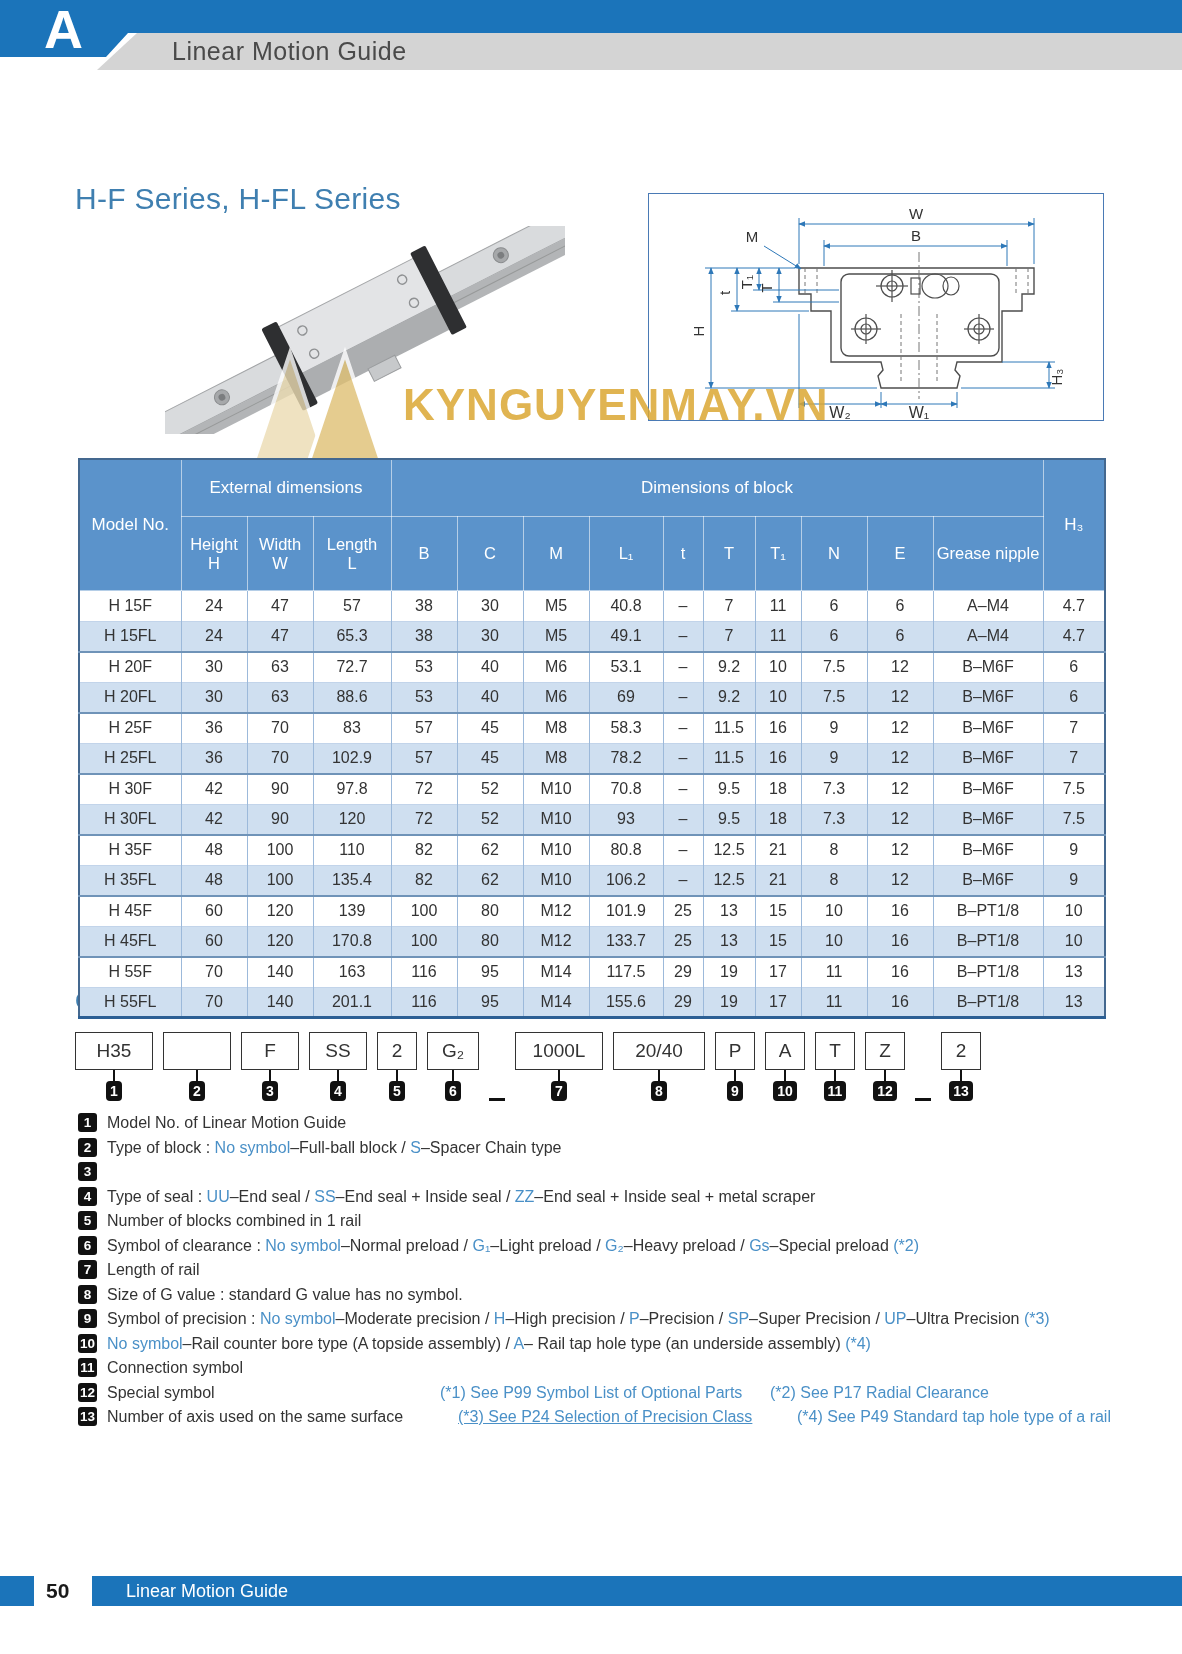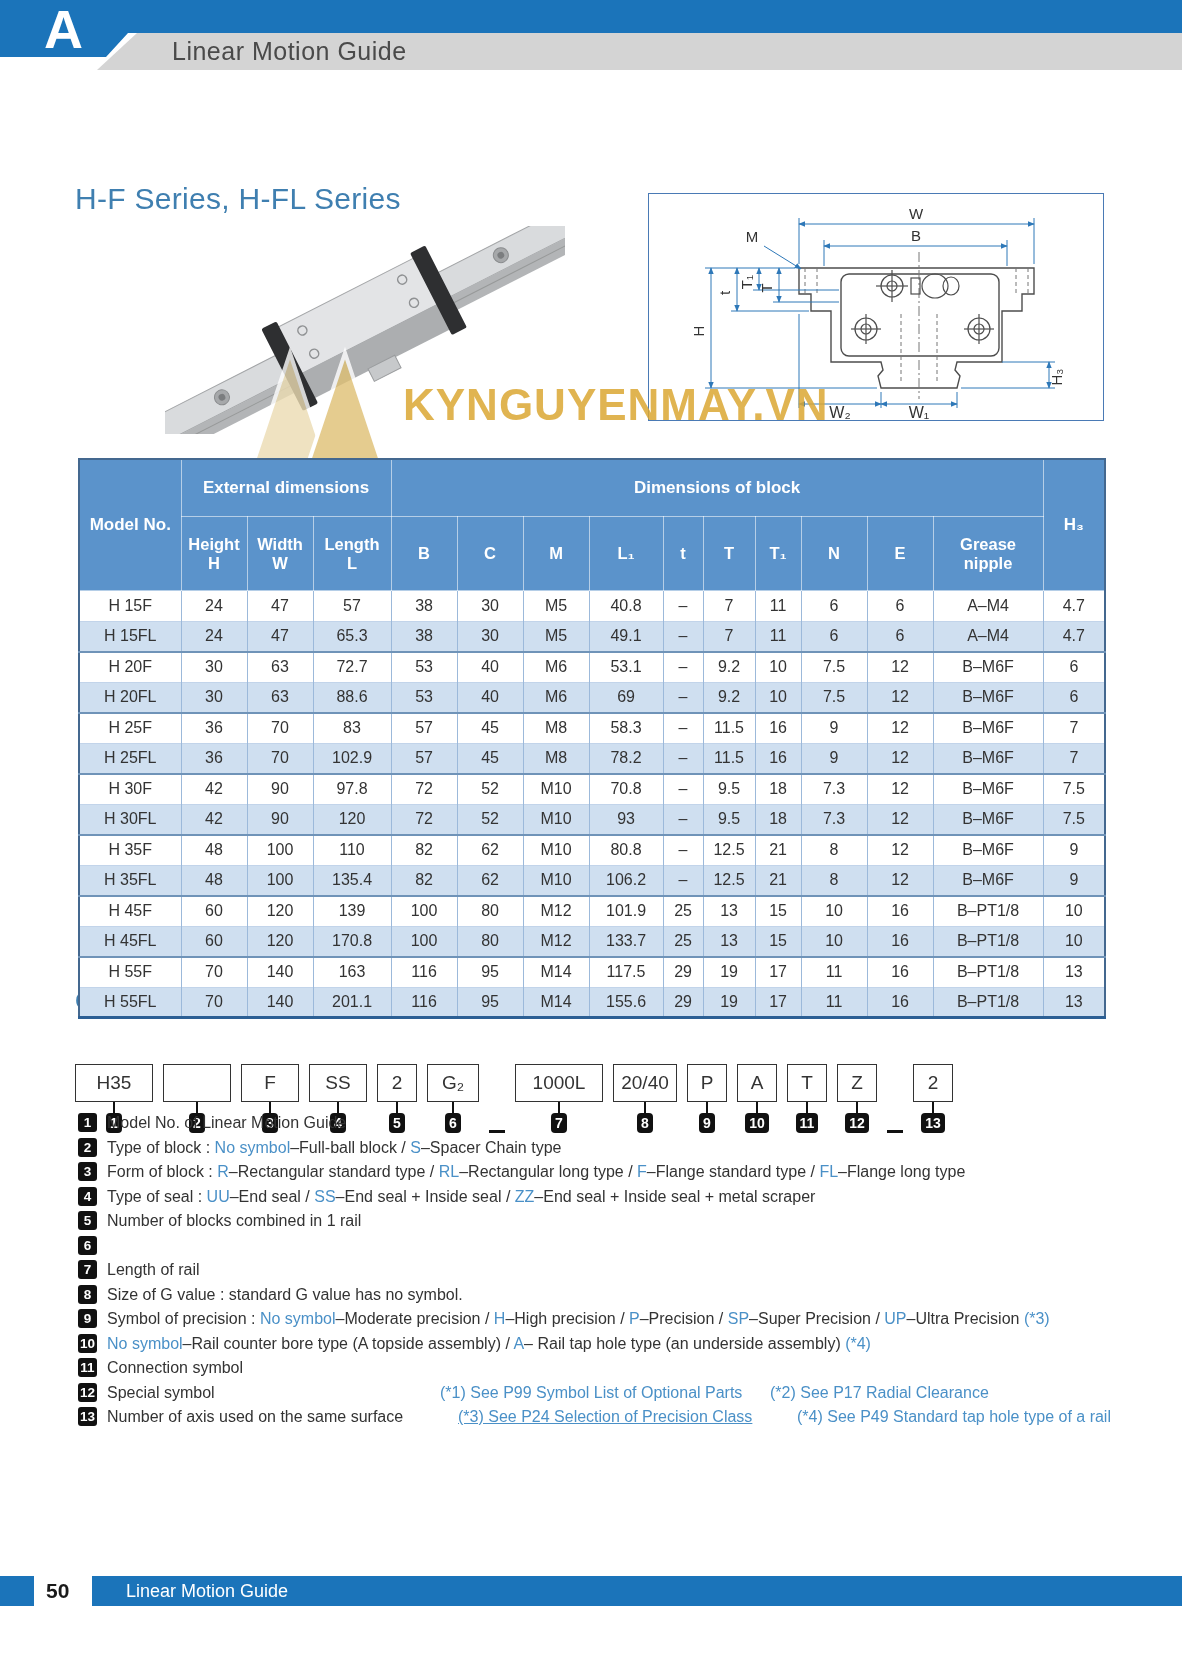--- a/index.html
+++ b/index.html
@@ -21,21 +21,21 @@
   .product-wrap { position:absolute; left:165px; top:226px; width:400px; height:208px; z-index:0; }
   .diagram-wrap { position:absolute; left:648px; top:193px; width:456px; height:228px; border:1.5px solid #4a7ab5; background:#fff; z-index:0; }
 
   
   .watermark { position:absolute; left:235px; top:338px; z-index:1; pointer-events:none; }
   .wm-text { position:absolute; left:168px; top:42px; font-size:44px; font-weight:bold; color:#dba733; opacity:.85; letter-spacing:1px; white-space:nowrap; }
 
   
   .table-wrap { position:absolute; left:78px; top:458px; z-index:2; }
   table.dims { border-collapse:collapse; table-layout:fixed; width:1026px; border:2px solid #44688f; border-bottom:3px solid #2c5f94; }
-  table.dims th { background:#5b93cb; color:#fff; font-weight:bold; border:1px solid rgba(255,255,255,.55); font-size:16.5px; line-height:1.15; padding:18px 0; }
+  table.dims th { background:#5b93cb; color:#fff; font-weight:normal; border:1px solid rgba(255,255,255,.55); font-size:16.5px; line-height:1.15; padding:18px 0; }
   table.dims thead tr.grp-row th { font-size:17px; height:34px; }
   table.dims thead tr.sub-row th { height:62px; }
   table.dims td { text-align:center; font-size:16px; color:#333; height:30.5px; border-left:1px solid #9cb9da; border-right:1px solid #9cb9da; border-top:1px solid #c2d4ea; }
   table.dims tr.alt td { background:#cfdff0; }
   table.dims tr.grp td { border-top:2px solid #6f93b8; }
 
   
   .comp-title { position:absolute; left:75px; top:988px; font-size:23px; color:#3f7fb0; }
   .comp-diagram { position:absolute; left:75px; top:1032px; display:flex; align-items:flex-end; z-index:2; }
   .comp-unit { display:flex; flex-direction:column; align-items:center; margin-right:10px; }
@@ -519,21 +519,21 @@
         <div class="comp-line"></div>
         <div class="comp-badge">6</div>
       </div>
       <div class="comp-dash"></div>
       <div class="comp-unit">
         <div class="comp-box" style="width: 88px;">1000L</div>
         <div class="comp-line"></div>
         <div class="comp-badge">7</div>
       </div>
       <div class="comp-unit">
-        <div class="comp-box" style="width: 64px; margin-top: 32px;">20/40</div>
+        <div class="comp-box" style="width: 92px;">20/40</div>
         <div class="comp-line"></div>
         <div class="comp-badge">8</div>
       </div>
       <div class="comp-unit">
         <div class="comp-box" style="width: 40px;">P</div>
         <div class="comp-line"></div>
         <div class="comp-badge">9</div>
       </div>
       <div class="comp-unit">
         <div class="comp-box" style="width: 40px;">A</div>
@@ -561,32 +561,32 @@
       <div class="legend-row">
         <div class="legend-badge">1</div>
         <div class="legend-text"><span class="d">Model No. of Linear Motion Guide</span></div>
       </div>
       <div class="legend-row">
         <div class="legend-badge">2</div>
         <div class="legend-text"><span class="d">Type of block : </span><span class="b">No symbol</span><span class="d">–Full-ball block / </span><span class="b">S</span><span class="d">–Spacer Chain type</span></div>
       </div>
       <div class="legend-row">
         <div class="legend-badge">3</div>
-        <div class="legend-text"><span class="d">Form of block : </span><span class="b">R</span><span class="d">–Rectangular standard type / </span><span class="b">RL</span><span class="d">–Rectangular long type / </span><span class="b">F</span><span class="d">–Flange standard type / </span><span class="b">FL</span><span class="d">–Flange long type</span></div>
       </div>
       <div class="legend-row">
         <div class="legend-badge">4</div>
         <div class="legend-text"><span class="d">Type of seal : </span><span class="b">UU</span><span class="d">–End seal / </span><span class="b">SS</span><span class="d">–End seal + Inside seal / </span><span class="b">ZZ</span><span class="d">–End seal + Inside seal + metal scraper</span></div>
       </div>
       <div class="legend-row">
         <div class="legend-badge">5</div>
         <div class="legend-text"><span class="d">Number of blocks combined in 1 rail</span></div>
       </div>
       <div class="legend-row">
         <div class="legend-badge">6</div>
+        <div class="legend-text"><span class="d">Symbol of clearance : </span><span class="b">No symbol</span><span class="d">–Normal preload / </span><span class="b">G₁</span><span class="d">–Light preload / </span><span class="b">G₂</span><span class="d">–Heavy preload / </span><span class="b">Gs</span><span class="d">–Special preload </span><span class="b">(*2)</span></div>
       </div>
       <div class="legend-row">
         <div class="legend-badge">7</div>
         <div class="legend-text"><span class="d">Length of rail</span></div>
       </div>
       <div class="legend-row">
         <div class="legend-badge">8</div>
         <div class="legend-text"><span class="d">Size of G value : standard G value has no symbol.</span></div>
       </div>
       <div class="legend-row">

